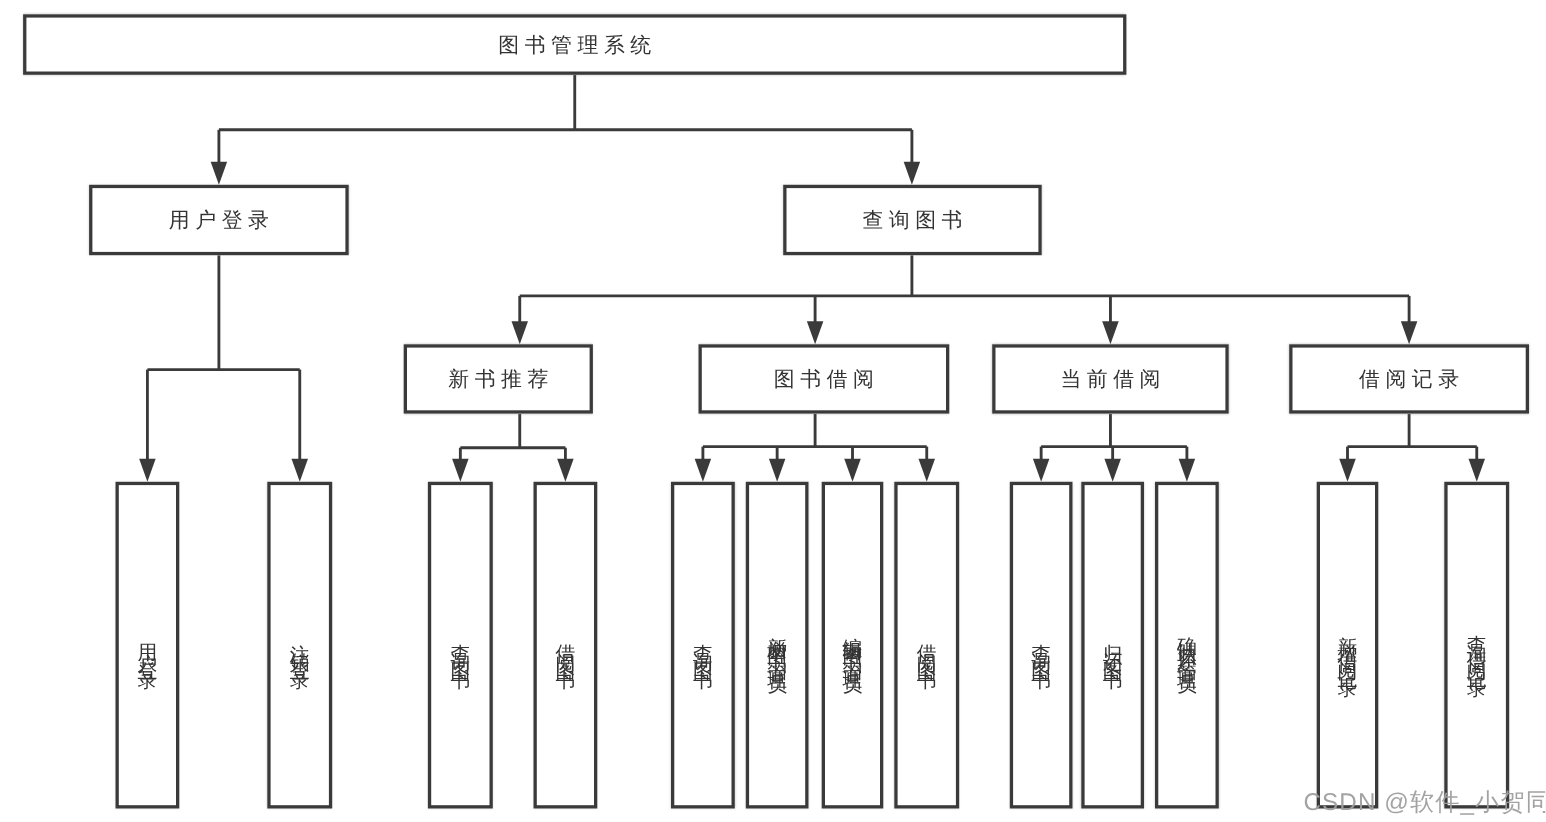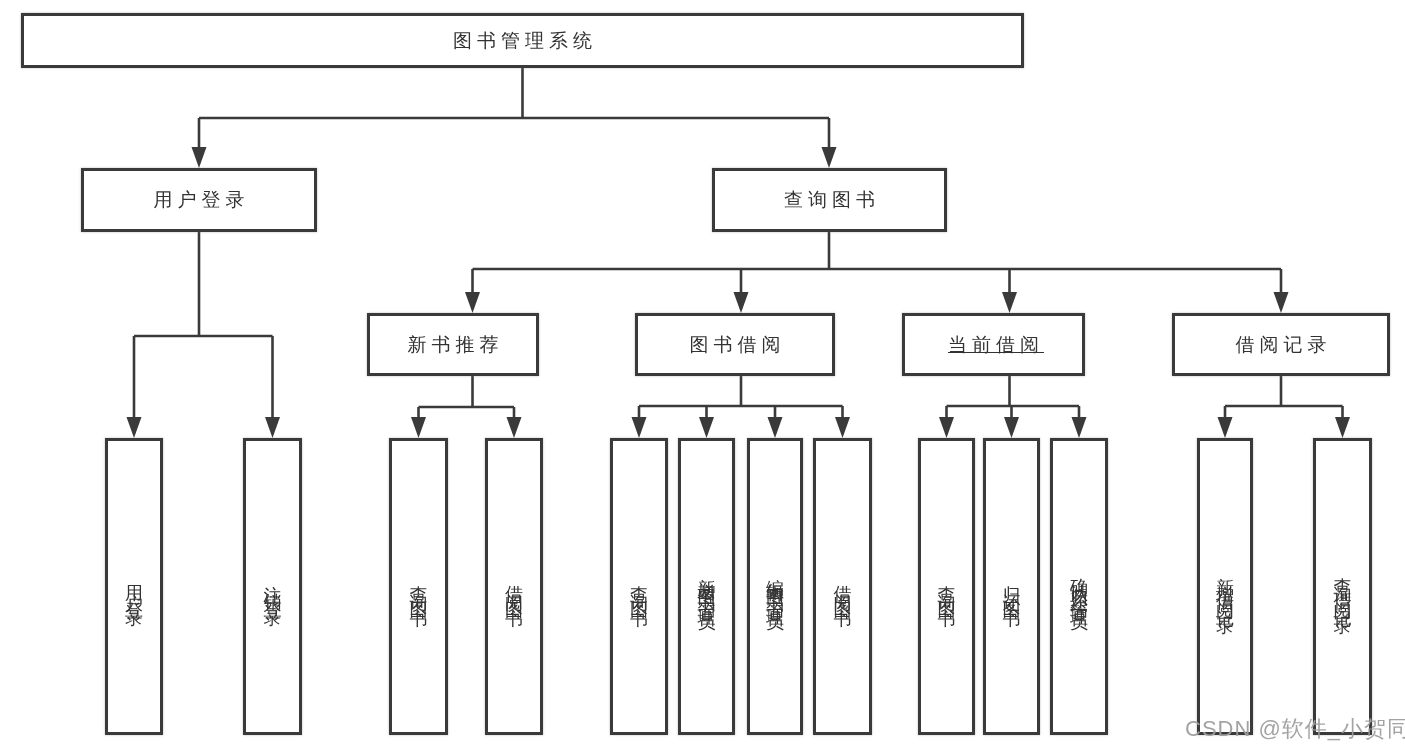--- a/index.html
+++ b/index.html
@@ -20,22 +20,22 @@
     color:#333333;
     z-index:2;
     box-shadow:0 0 2px rgba(130,130,130,.55);
   }
   .hlabel{font-size:19px;letter-spacing:5px;text-indent:5px;white-space:nowrap;}
   .root{left:21px;top:13px;width:1003px;height:55px;}
   .l2a{left:81px;top:168px;width:236px;height:64px;}
   .l2b{left:712px;top:168px;width:235px;height:64px;}
   .l3{top:313px;height:63px;}
   .l3a{left:367px;width:172px;}
-  .l3b{left:635px;width:200px;}
-  .l3c{left:902px;width:183px;text-decoration:underline;}
+  .l3b{left:635px;width:228px;}
+  .l3c{left:902px;width:215px;}
   .l3d{left:1172px;width:218px;}
   .leaf{top:438px;height:297px;}
   .vlabel{
     writing-mode:vertical-rl;
     font-size:18px;
     letter-spacing:8px;
     line-height:1;
     color:#333333;
     white-space:nowrap;
   }

